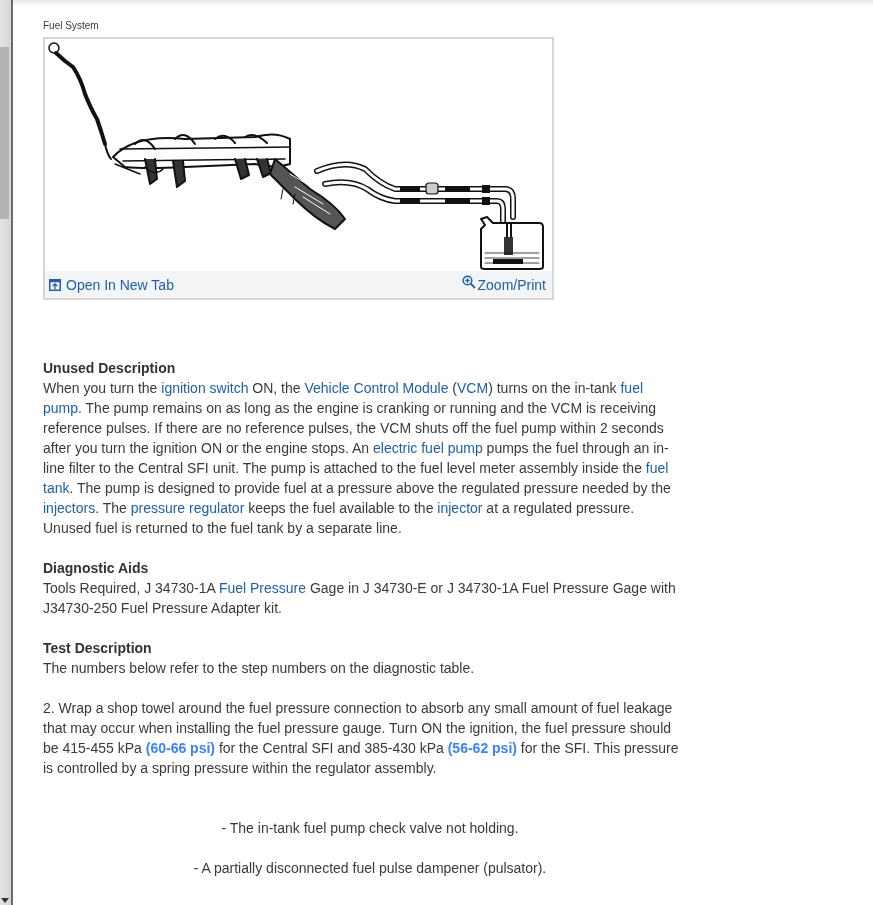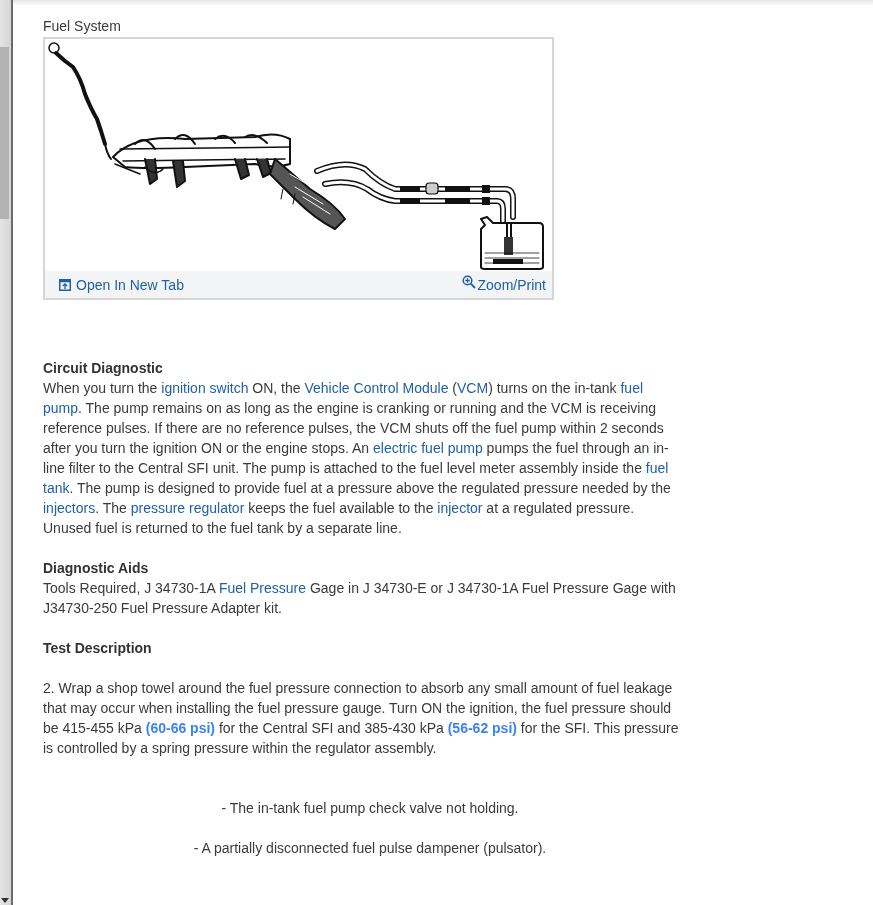--- a/index.html
+++ b/index.html
@@ -20,30 +20,30 @@
     .frame-border {
       position: absolute; left: 11px; top: 0; width: 2px; height: 905px; background: #6b6b6b;
     }
     .top-shadow {
       position: absolute; left: 13px; top: 0; right: 0; height: 6px;
       background: linear-gradient(to bottom, #e6e6e6, #ffffff);
     }
 
     .content { position: absolute; left: 43px; top: 17px; width: 640px; }
 
-    .figure-title { font-size: 14px; color: #3a3a3a; line-height: 18px; }
+    .figure-title { font-size: 10px; color: #3a3a3a; line-height: 18px; }
     .figure-box {
       margin-top: 2px; width: 511px; height: 263px;
       border: 2px solid #d6d6d6; background: #ffffff; position: relative;
     }
     .figure-canvas { position: absolute; left: 0; top: 0; width: 507px; height: 232px; }
     .figure-footer {
       position: absolute; left: 0; bottom: 0; width: 507px; height: 27px;
       background: #f3f4f6; display: flex; align-items: center; justify-content: space-between;
-      padding: 0 6px 0 14px;
+      padding: 0 6px 0 4px;
       gap: 47px;
     }
     .fig-link { color: #1f5fa8; font-size: 14px; display: flex; align-items: center; cursor: pointer; }
     .fig-link .ico { margin-right: 5px; display: inline-flex; }
 
     .section { margin-top: 0; }
     .spacer-lg { height: 60px; }
     .spacer { height: 20px; }
     h3 { font-size: 14px; font-weight: bold; color: #333333; line-height: 20px; }
     p { font-size: 14px; line-height: 20px; color: #3a3a3a; }
@@ -130,35 +130,36 @@
         </span>
         <span>Zoom/Print</span>
       </div>
     </div>
   </div>
 
   <div class="spacer-lg"></div>
   <div style="height:0px"></div>
 
   <div class="section" style="margin-top:-2px;">
-    <h3>Circuit Diagnostic</h3>
+    <h3>Unused Description</h3>
     <p><span>When you turn the </span><span class="lnk">ignition switch</span><span> ON, the </span><span class="lnk">Vehicle Control Module</span><span> (</span><span class="lnk">VCM</span><span>) turns on the in-tank </span><span class="lnk">fuel pump</span><span>. The pump remains on as long as the engine is cranking or running and the VCM is receiving reference pulses. If there are no reference pulses, the VCM shuts off the fuel pump within 2 seconds after you turn the ignition ON or the engine stops. An </span><span class="lnk">electric fuel pump</span><span> pumps the fuel through an in-line filter to the Central SFI unit. The pump is attached to the fuel level meter assembly inside the </span><span class="lnk">fuel tank</span><span>. The pump is designed to provide fuel at a pressure above the regulated pressure needed by the </span><span class="lnk">injectors</span><span>. The </span><span class="lnk">pressure regulator</span><span> keeps the fuel available to the </span><span class="lnk">injector</span><span> at a regulated pressure. Unused fuel is returned to the fuel tank by a separate line.</span></p>
   </div>
 
   <div class="spacer"></div>
 
   <div class="section">
     <h3>Diagnostic Aids</h3>
     <p><span>Tools Required, J 34730-1A </span><span class="lnk">Fuel Pressure</span><span> Gage in J 34730-E or J 34730-1A Fuel Pressure Gage with J34730-250 Fuel Pressure Adapter kit.</span></p>
   </div>
 
   <div class="spacer"></div>
 
   <div class="section">
     <h3>Test Description</h3>
+    <p>The numbers below refer to the step numbers on the diagnostic table.</p>
     <div class="spacer"></div>
     <p><span> 2. Wrap a shop towel around the fuel pressure connection to absorb any small amount of fuel leakage that may occur when installing the fuel pressure gauge. Turn ON the ignition, the fuel pressure should be 415-455 kPa </span><b>(60-66 psi)</b><span> for the Central SFI and 385-430 kPa </span><b>(56-62 psi)</b><span> for the SFI. This pressure is controlled by a spring pressure within the regulator assembly.</span></p>
     <div class="spacer"></div>
     <div class="spacer"></div>
     <p class="bullet">-  The in-tank fuel pump check valve not holding.</p>
     <div class="spacer"></div>
     <p class="bullet">-  A partially disconnected fuel pulse dampener (pulsator).</p>
   </div>
 
 </div>

